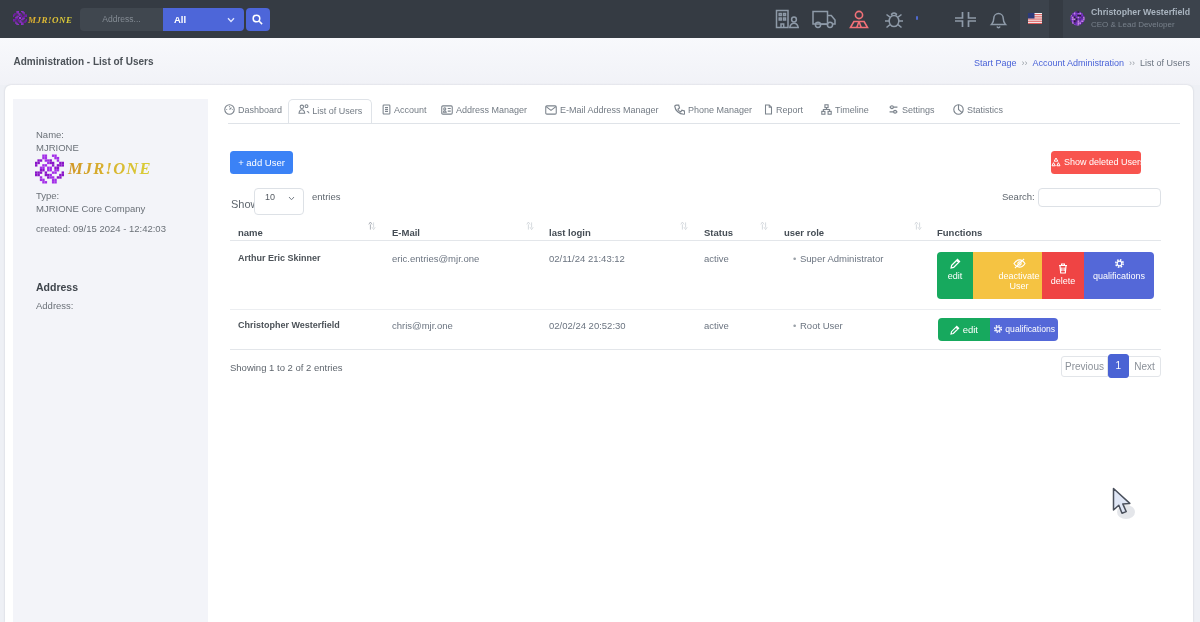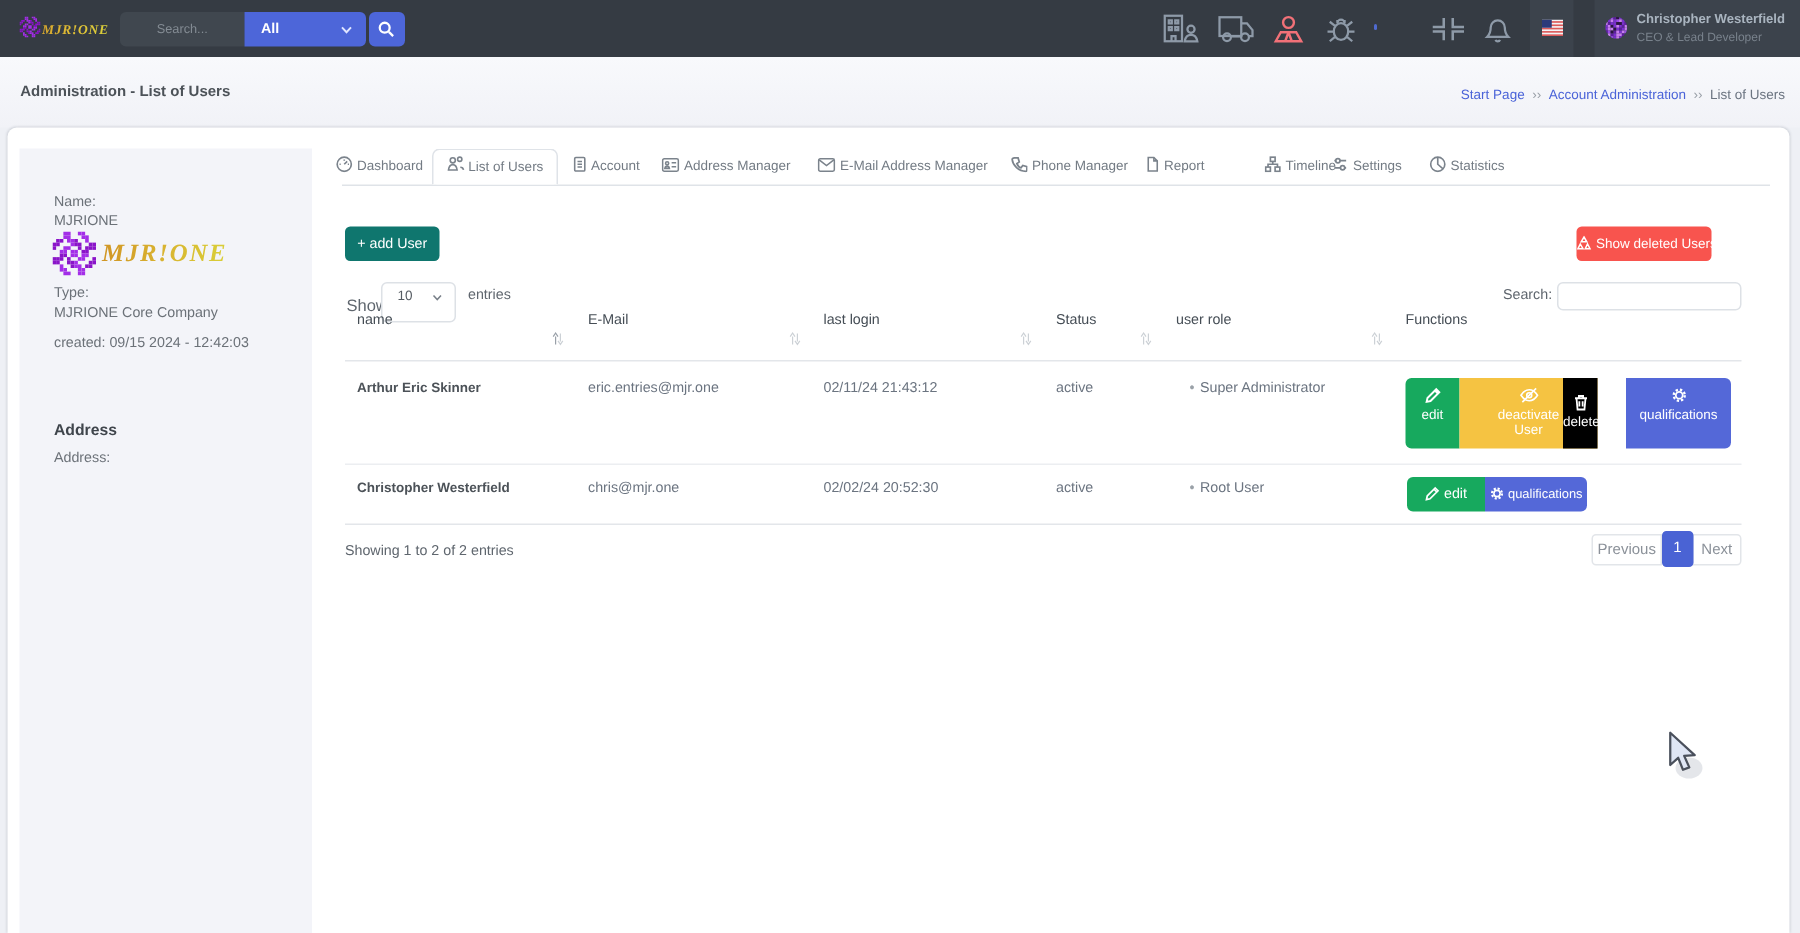--- a/index.html
+++ b/index.html
@@ -25,27 +25,27 @@
 #card{position:absolute;left:5px;top:85px;width:1188px;height:537px;background:#fff;border-radius:6px 6px 0 0;box-shadow:0 0 2px rgba(40,50,70,.2)}
 #sidebar{position:absolute;left:13px;top:99px;width:195px;height:523px;background:#f3f4f9}
 .lbl{position:absolute;color:#6b7178;font-size:9.5px;white-space:nowrap}
 
 #tabline{position:absolute;left:228px;top:122.5px;width:952px;height:1px;background:#dfe3e8}
 .tab{position:absolute;top:99px;height:24px;line-height:23px;white-space:nowrap;font-size:9px;color:#737b84}
 .tab svg{vertical-align:-2px;margin-right:3px}
 #tab-active{position:absolute;left:288px;top:99px;width:84px;height:24px;background:#fff;border:1px solid #dfe3e8;border-bottom:none;border-radius:5px 5px 0 0;line-height:22px;text-align:center;color:#737b84;font-size:9px;white-space:nowrap;z-index:2}
 
 .btn{position:absolute;border-radius:3.5px;color:#fff;text-align:center}
-#addu{left:230px;top:151px;width:63px;height:23px;background:#0f766e;line-height:23px;font-size:9.5px}
+#addu{left:230px;top:151px;width:63px;height:23px;background:#3b82f6;line-height:23px;font-size:9.5px}
 #showdel{left:1051px;top:151px;width:90px;height:23px;background:#f8544e;line-height:23px;font-size:9px;white-space:nowrap}
 
 #lensel{position:absolute;left:254px;top:188px;width:50px;height:27px;border:1px solid #dde1e6;border-radius:4px;background:#fff;font-size:9px;color:#555b62;line-height:17px;padding-left:10px}
 #searchbox{position:absolute;left:1038px;top:188px;width:123px;height:19px;border:1px solid #dde1e6;border-radius:4px;background:#fff}
 
-.th{position:absolute;top:208px;font-size:9.5px;font-weight:normal;color:#454d55;white-space:nowrap}
+.th{position:absolute;top:227px;font-size:9.5px;font-weight:bold;color:#454d55;white-space:nowrap}
 .sortu{position:absolute;width:8px;height:12px}
 #hline{position:absolute;left:230px;top:240px;width:931px;height:1px;background:#e3e6ea}
 #rline1{position:absolute;left:230px;top:309px;width:931px;height:1px;background:#eceef1}
 #rline2{position:absolute;left:230px;top:349px;width:931px;height:1px;background:#e3e6ea}
 .td{position:absolute;font-size:9.5px;color:#6b7480;white-space:nowrap}
 .tdb{font-weight:bold;color:#4c5258;font-size:9px}
 
 .act{position:absolute;top:252px;height:47px;color:#fff;font-size:9px;text-align:center}
 .act svg{display:block;margin:6px auto 2px}
 
@@ -135,21 +135,21 @@
   <svg class="abs" style="left:28px;top:12px" width="46" height="14" viewBox="0 0 46 14">
     <defs>
         <linearGradient id="gold" x1="0" y1="0" x2="1" y2="0">
           <stop offset="0" stop-color="#d9a62c"></stop>
           <stop offset="0.55" stop-color="#dfc136"></stop>
           <stop offset="1" stop-color="#d8cf3a"></stop>
         </linearGradient>
       </defs>
     <text x="0" y="10.5" font-family="Liberation Serif,serif" font-style="italic" font-weight="bold" font-size="9" fill="url(#gold)" letter-spacing="0.5">MJR!ONE</text>
   </svg>
-  <div class="srch">Search...</div>
+  <div class="srch">Address...</div>
   <div class="sel">All
     <svg class="abs" style="right:9px;top:9px" width="8" height="6" viewBox="0 0 8 6" fill="none" stroke="#dfe5ff" stroke-width="1.3">
         <path d="M1 1.2L4 4.5 7 1.2"></path>
       </svg>
   </div>
   <div class="sbtn">
       <svg class="abs" style="left:6px;top:6px" width="11" height="11" viewBox="0 0 16 16" fill="none" stroke="#fff" stroke-width="2.2">
         <circle cx="6.5" cy="6.5" r="4.8"></circle>
         <path d="M10.5 10.5l4.2 4.2"></path>
       </svg>
@@ -375,21 +375,21 @@
       <rect x="1" y="1" width="14" height="11" rx="1.5"></rect>
       <path d="M1.5 2l6.5 5 6.5-5"></path>
     </svg>E-Mail Address Manager</div>
 <div class="tab" style="left:674px"><svg width="11" height="11" viewBox="0 0 14 14" fill="none" stroke="#7b838c" stroke-width="1.5">
       <path d="M3 1.5h3l1 3.5-2 1.5c.8 2 2 3.2 3.5 3.5L10 8l3.5 1v3c0 .5-.5 1-1 1C6.5 13 1.5 8 1 3c0-.8.8-1.5 2-1.5z"></path>
     </svg>Phone Manager</div>
 <div class="tab" style="left:764px"><svg width="9" height="11" viewBox="0 0 12 14" fill="none" stroke="#7b838c" stroke-width="1.4">
       <path d="M2 1h5l3 3v9H2z"></path>
       <path d="M7 1v3h3"></path>
     </svg>Report</div>
-<div class="tab" style="left:843px"><svg width="11" height="11" viewBox="0 0 14 14" fill="none" stroke="#7b838c" stroke-width="1.4">
+<div class="tab" style="left:821px"><svg width="11" height="11" viewBox="0 0 14 14" fill="none" stroke="#7b838c" stroke-width="1.4">
       <rect x="5" y="1" width="4" height="3.6"></rect>
       <rect x="1" y="9.4" width="4" height="3.6"></rect>
       <rect x="9" y="9.4" width="4" height="3.6"></rect>
       <path d="M7 4.6V7M3 9.4V7h8v2.4"></path>
     </svg>Timeline</div>
 <div class="tab" style="left:888px"><svg width="11" height="11" viewBox="0 0 14 14" fill="none" stroke="#7b838c" stroke-width="1.5">
       <path d="M2 4h10M2 10h10"></path>
       <circle cx="5" cy="4" r="1.8" fill="#fff"></circle>
       <circle cx="9" cy="10" r="1.8" fill="#fff"></circle>
     </svg>Settings</div>
@@ -460,21 +460,21 @@
 <div class="act" style="left:937px;width:36px;background:#17a95e;border-radius:4px 0 0 4px">
   <svg width="11" height="11" viewBox="0 0 12 12" fill="none" stroke="#fff" stroke-width="1.4">
       <path d="M8.2 1.6l2.2 2.2L4 10.2l-2.8.6.6-2.8zM7.2 2.6l2.2 2.2"></path>
     </svg>edit</div>
 <div class="act" style="left:973px;width:92px;background:#f5c342">
   <svg width="13" height="11" viewBox="0 0 14 12" fill="none" stroke="#fff" stroke-width="1.2">
       <path d="M1 6c1.7-2.7 3.7-4 6-4s4.3 1.3 6 4c-1.7 2.7-3.7 4-6 4S2.7 8.7 1 6z"></path>
       <circle cx="7" cy="6" r="1.8"></circle>
       <path d="M2 11L12 1"></path>
     </svg>deactivate<br>User</div>
-<div class="act" style="left:1042px;width:23px;background:#000000">
+<div class="act" style="left:1042px;width:42px;background:#ef4444">
   <svg style="margin-top:11px" width="10" height="11" viewBox="0 0 10 11" fill="none" stroke="#fff" stroke-width="1.2">
       <path d="M1 2.5h8M2 2.5l.7 7.5h4.6L8 2.5M3.6 2.5V1h2.8v1.5M3.9 4.5v3.5M6.1 4.5v3.5"></path>
     </svg>delete</div>
 <div class="act" style="left:1084px;width:70px;background:#5468d8;border-radius:0 4px 4px 0">
   <svg width="11" height="11" viewBox="0 0 12 12" fill="none">
       <circle cx="6" cy="6" r="4" stroke="#fff" stroke-width="1.7" stroke-dasharray="1.7 1.44"></circle>
       <circle cx="6" cy="6" r="2.5" stroke="#fff" stroke-width="1.3"></circle>
     </svg>qualifications</div>
 
 <div class="td tdb" style="left:238px;top:320px">Christopher Westerfield</div>

